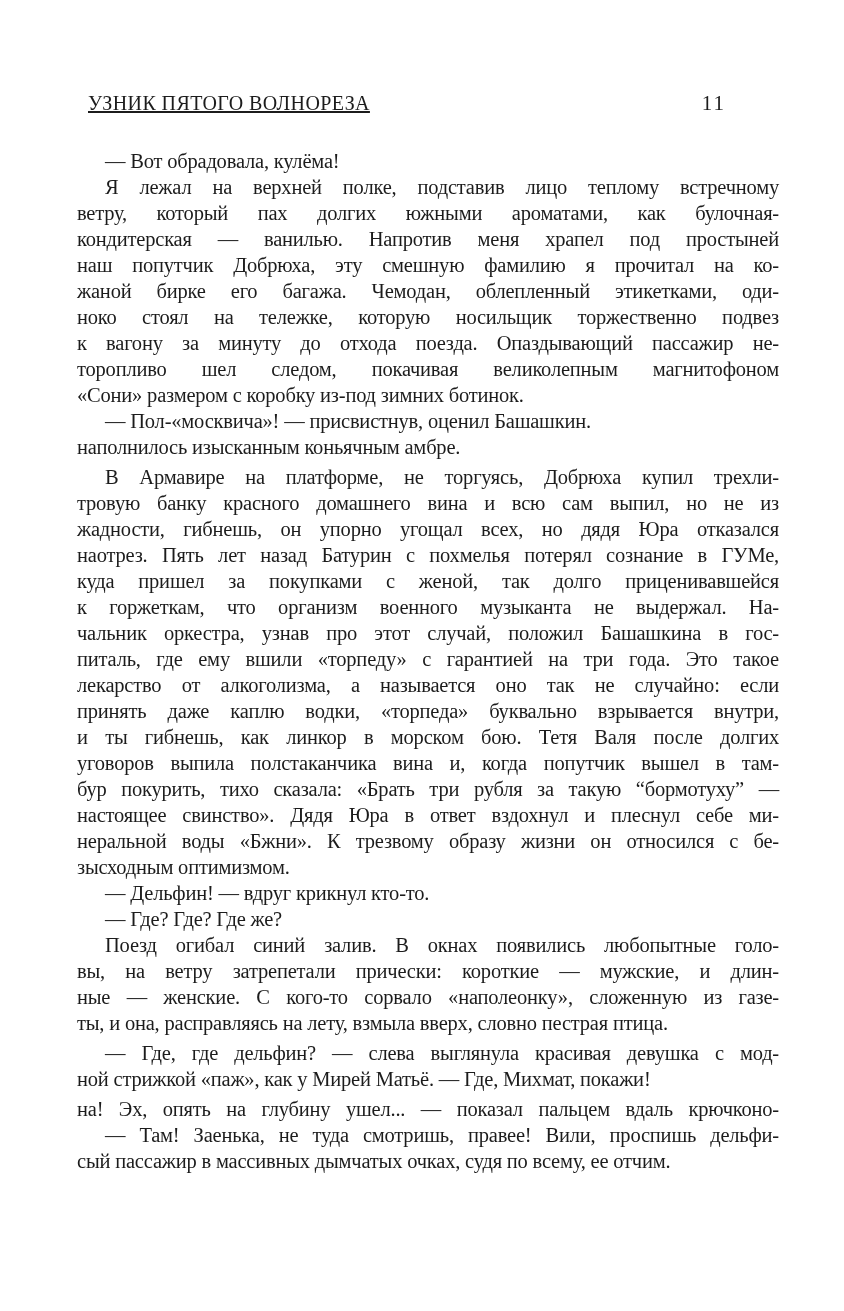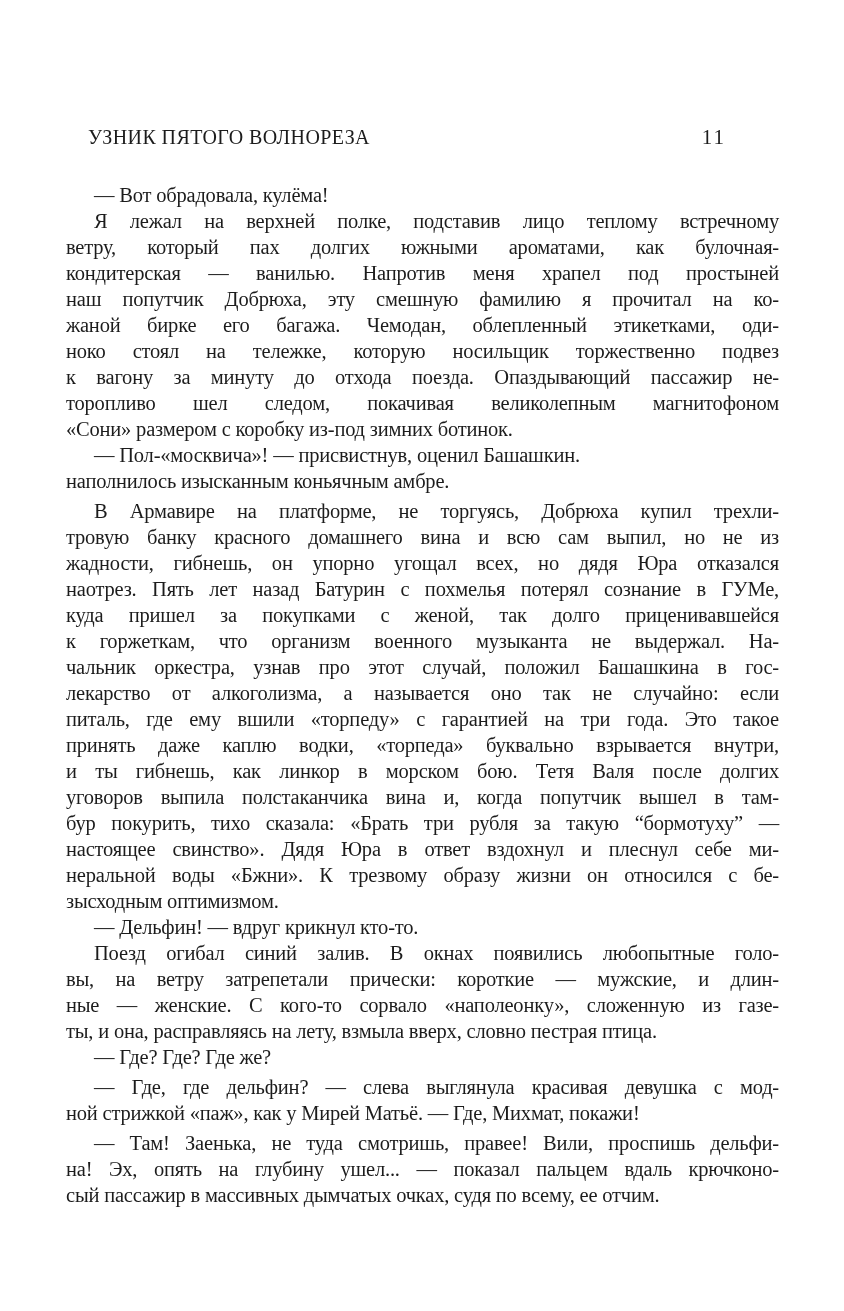--- a/index.html
+++ b/index.html
@@ -22,40 +22,41 @@
     justify-content: space-between;
     align-items: baseline;
     padding-left: 88px;
     padding-right: 118px;
     font-size: 20px;
     line-height: 24px;
     letter-spacing: 0.4px;
   }
   .running-title {
     font-variant: normal;
+    text-decoration: underline;
   }
   .pagenum {
     letter-spacing: 2px;
     font-size: 21px;
-    margin-top: 34px;
   }
   .text-block {
     margin-top: 33px;
     margin-left: 66px;
     width: 713px;
     font-size: 20.5px;
     line-height: 26px;
     letter-spacing: -0.2px;
   }
   .paragraph { }
   .paragraph.gap { margin-top: 4px; }
   .line {
     text-align: justify;
     text-align-last: justify;
     white-space: normal;
+    margin-left: 11px;
   }
   .line.first { text-indent: 28px; }
   .line.last { text-align-last: left; }
 </style>
 </head>
 <body>
 
 <div class="page">
   <div class="running-head">
     <span class="running-title">УЗНИК ПЯТОГО ВОЛНОРЕЗА</span>
@@ -83,45 +84,45 @@
         <div class="line last">наполнилось изысканным коньячным амбре.</div>
       </div>
       <div class="paragraph gap">
         <div class="line first">В Армавире на платформе, не торгуясь, Добрюха купил трехли-</div>
         <div class="line">тровую банку красного домашнего вина и всю сам выпил, но не из</div>
         <div class="line">жадности, гибнешь, он упорно угощал всех, но дядя Юра отказался</div>
         <div class="line">наотрез. Пять лет назад Батурин с похмелья потерял сознание в ГУМе,</div>
         <div class="line">куда пришел за покупками с женой, так долго приценивавшейся</div>
         <div class="line">к горжеткам, что организм военного музыканта не выдержал. На-</div>
         <div class="line">чальник оркестра, узнав про этот случай, положил Башашкина в гос-</div>
+        <div class="line">питаль, где ему вшили «торпеду» с гарантией на три года. Это такое</div>
         <div class="line">лекарство от алкоголизма, а называется оно так не случайно: если</div>
-        <div class="line">питаль, где ему вшили «торпеду» с гарантией на три года. Это такое</div>
         <div class="line">принять даже каплю водки, «торпеда» буквально взрывается внутри,</div>
         <div class="line">и ты гибнешь, как линкор в морском бою. Тетя Валя после долгих</div>
         <div class="line">уговоров выпила полстаканчика вина и, когда попутчик вышел в там-</div>
         <div class="line">бур покурить, тихо сказала: «Брать три рубля за такую “бормотуху” —</div>
         <div class="line">настоящее свинство». Дядя Юра в ответ вздохнул и плеснул себе ми-</div>
         <div class="line">неральной воды «Бжни». К трезвому образу жизни он относился с бе-</div>
         <div class="line last">зысходным оптимизмом.</div>
       </div>
       <div class="paragraph">
         <div class="line first last">— Дельфин! — вдруг крикнул кто-то.</div>
       </div>
       <div class="paragraph">
+        <div class="line first last">— Где? Где? Где же?</div>
+      </div>
+      <div class="paragraph">
         <div class="line first">Поезд огибал синий залив. В окнах появились любопытные голо-</div>
         <div class="line">вы, на ветру затрепетали прически: короткие — мужские, и длин-</div>
         <div class="line">ные — женские. С кого-то сорвало «наполеонку», сложенную из газе-</div>
         <div class="line last">ты, и она, расправляясь на лету, взмыла вверх, словно пестрая птица.</div>
-      </div>
-      <div class="paragraph">
-        <div class="line first last">— Где? Где? Где же?</div>
       </div>
       <div class="paragraph gap">
         <div class="line first">— Где, где дельфин? — слева выглянула красивая девушка с мод-</div>
         <div class="line last">ной стрижкой «паж», как у Мирей Матьё. — Где, Михмат, покажи!</div>
       </div>
       <div class="paragraph gap">
+        <div class="line">на! Эх, опять на глубину ушел... — показал пальцем вдаль крючконо-</div>
         <div class="line first">— Там! Заенька, не туда смотришь, правее! Вили, проспишь дельфи-</div>
-        <div class="line">на! Эх, опять на глубину ушел... — показал пальцем вдаль крючконо-</div>
         <div class="line last">сый пассажир в массивных дымчатых очках, судя по всему, ее отчим.</div>
       </div>
     </div>
 </div>
 
 </body></html>

